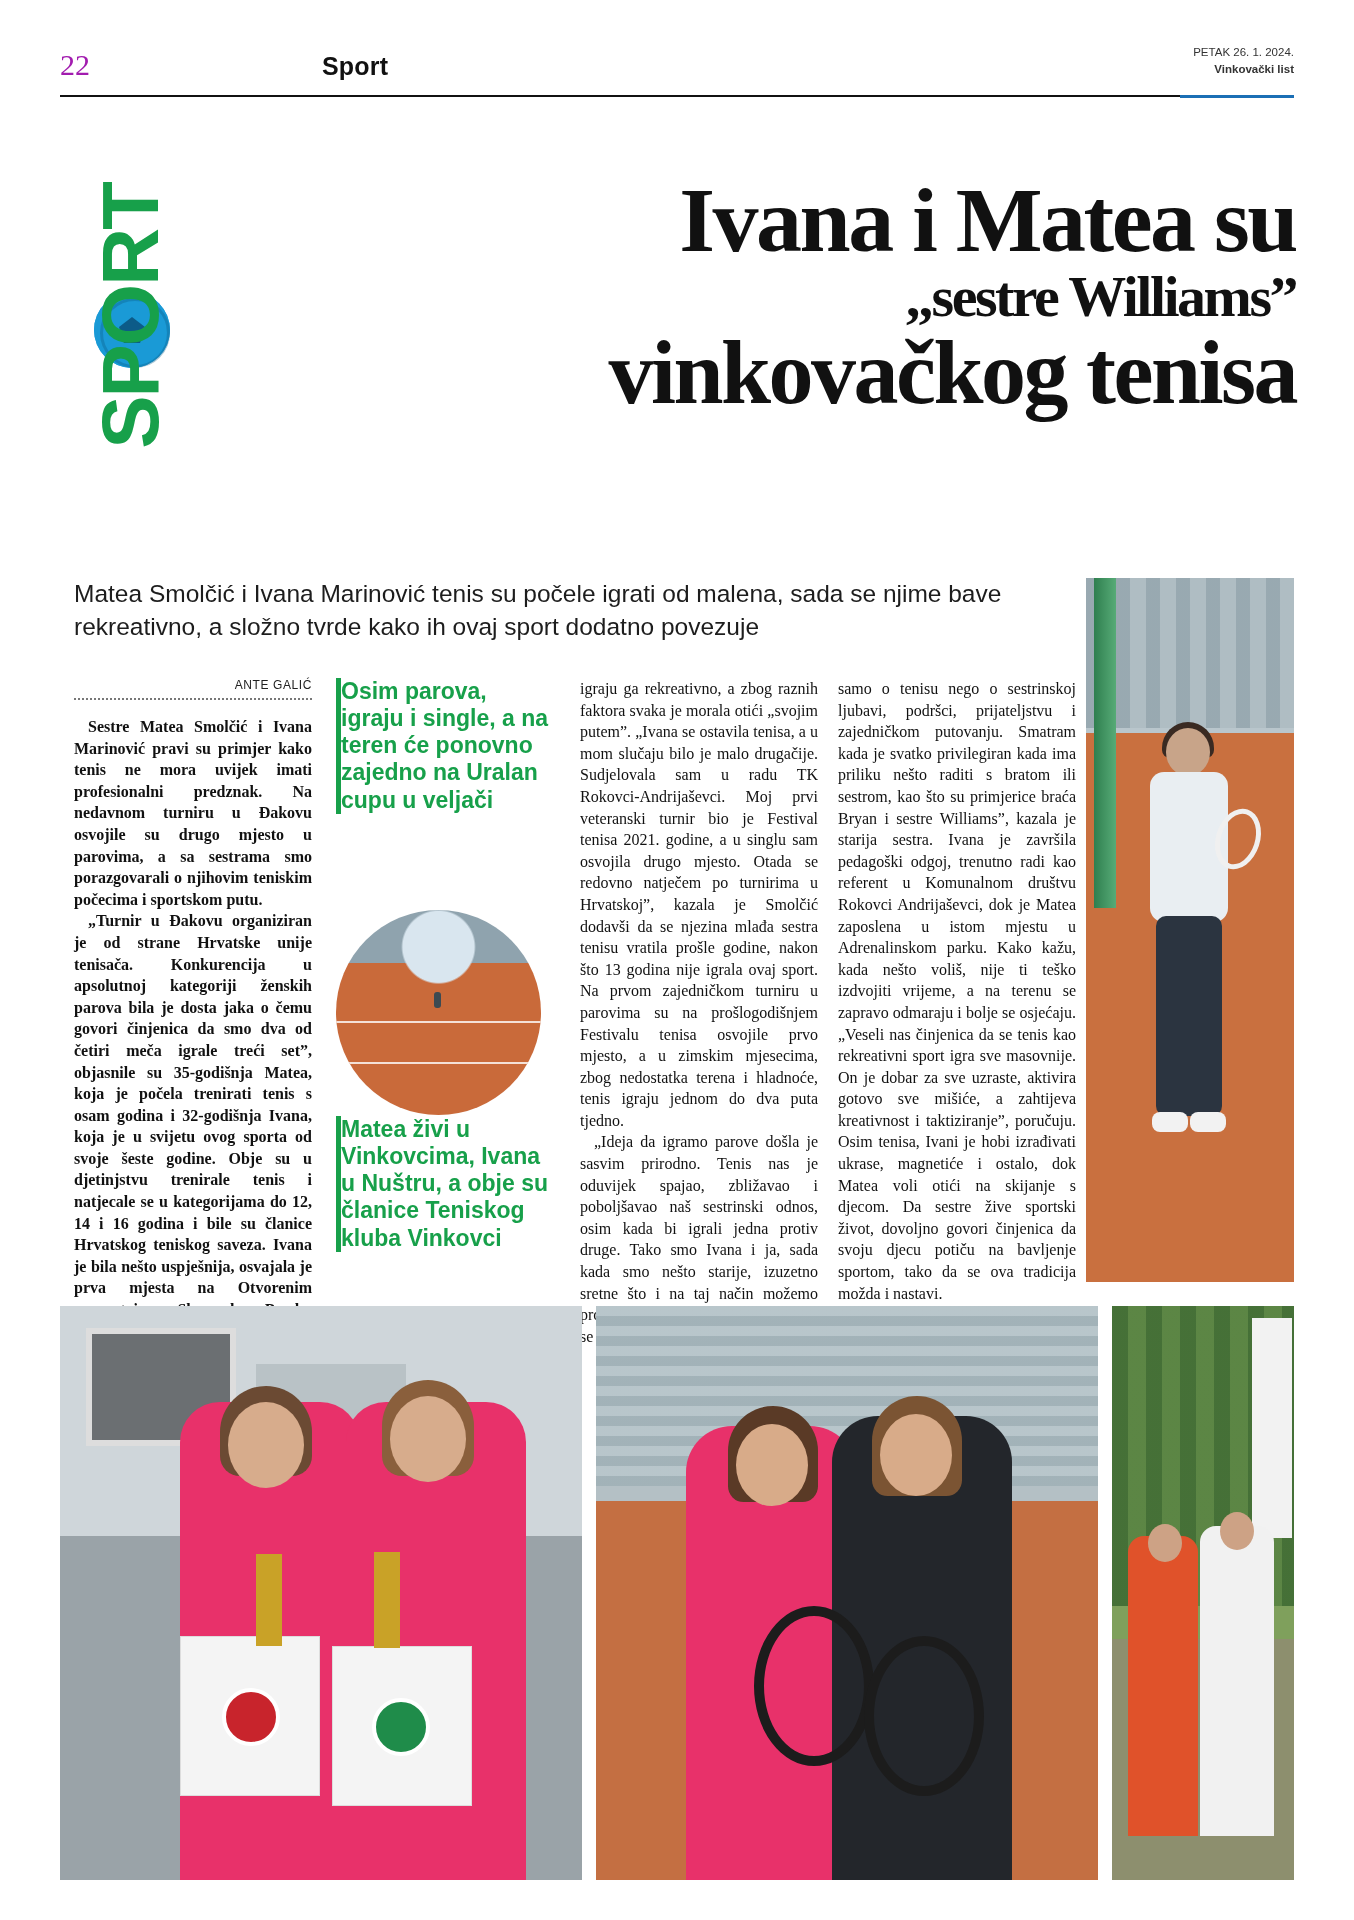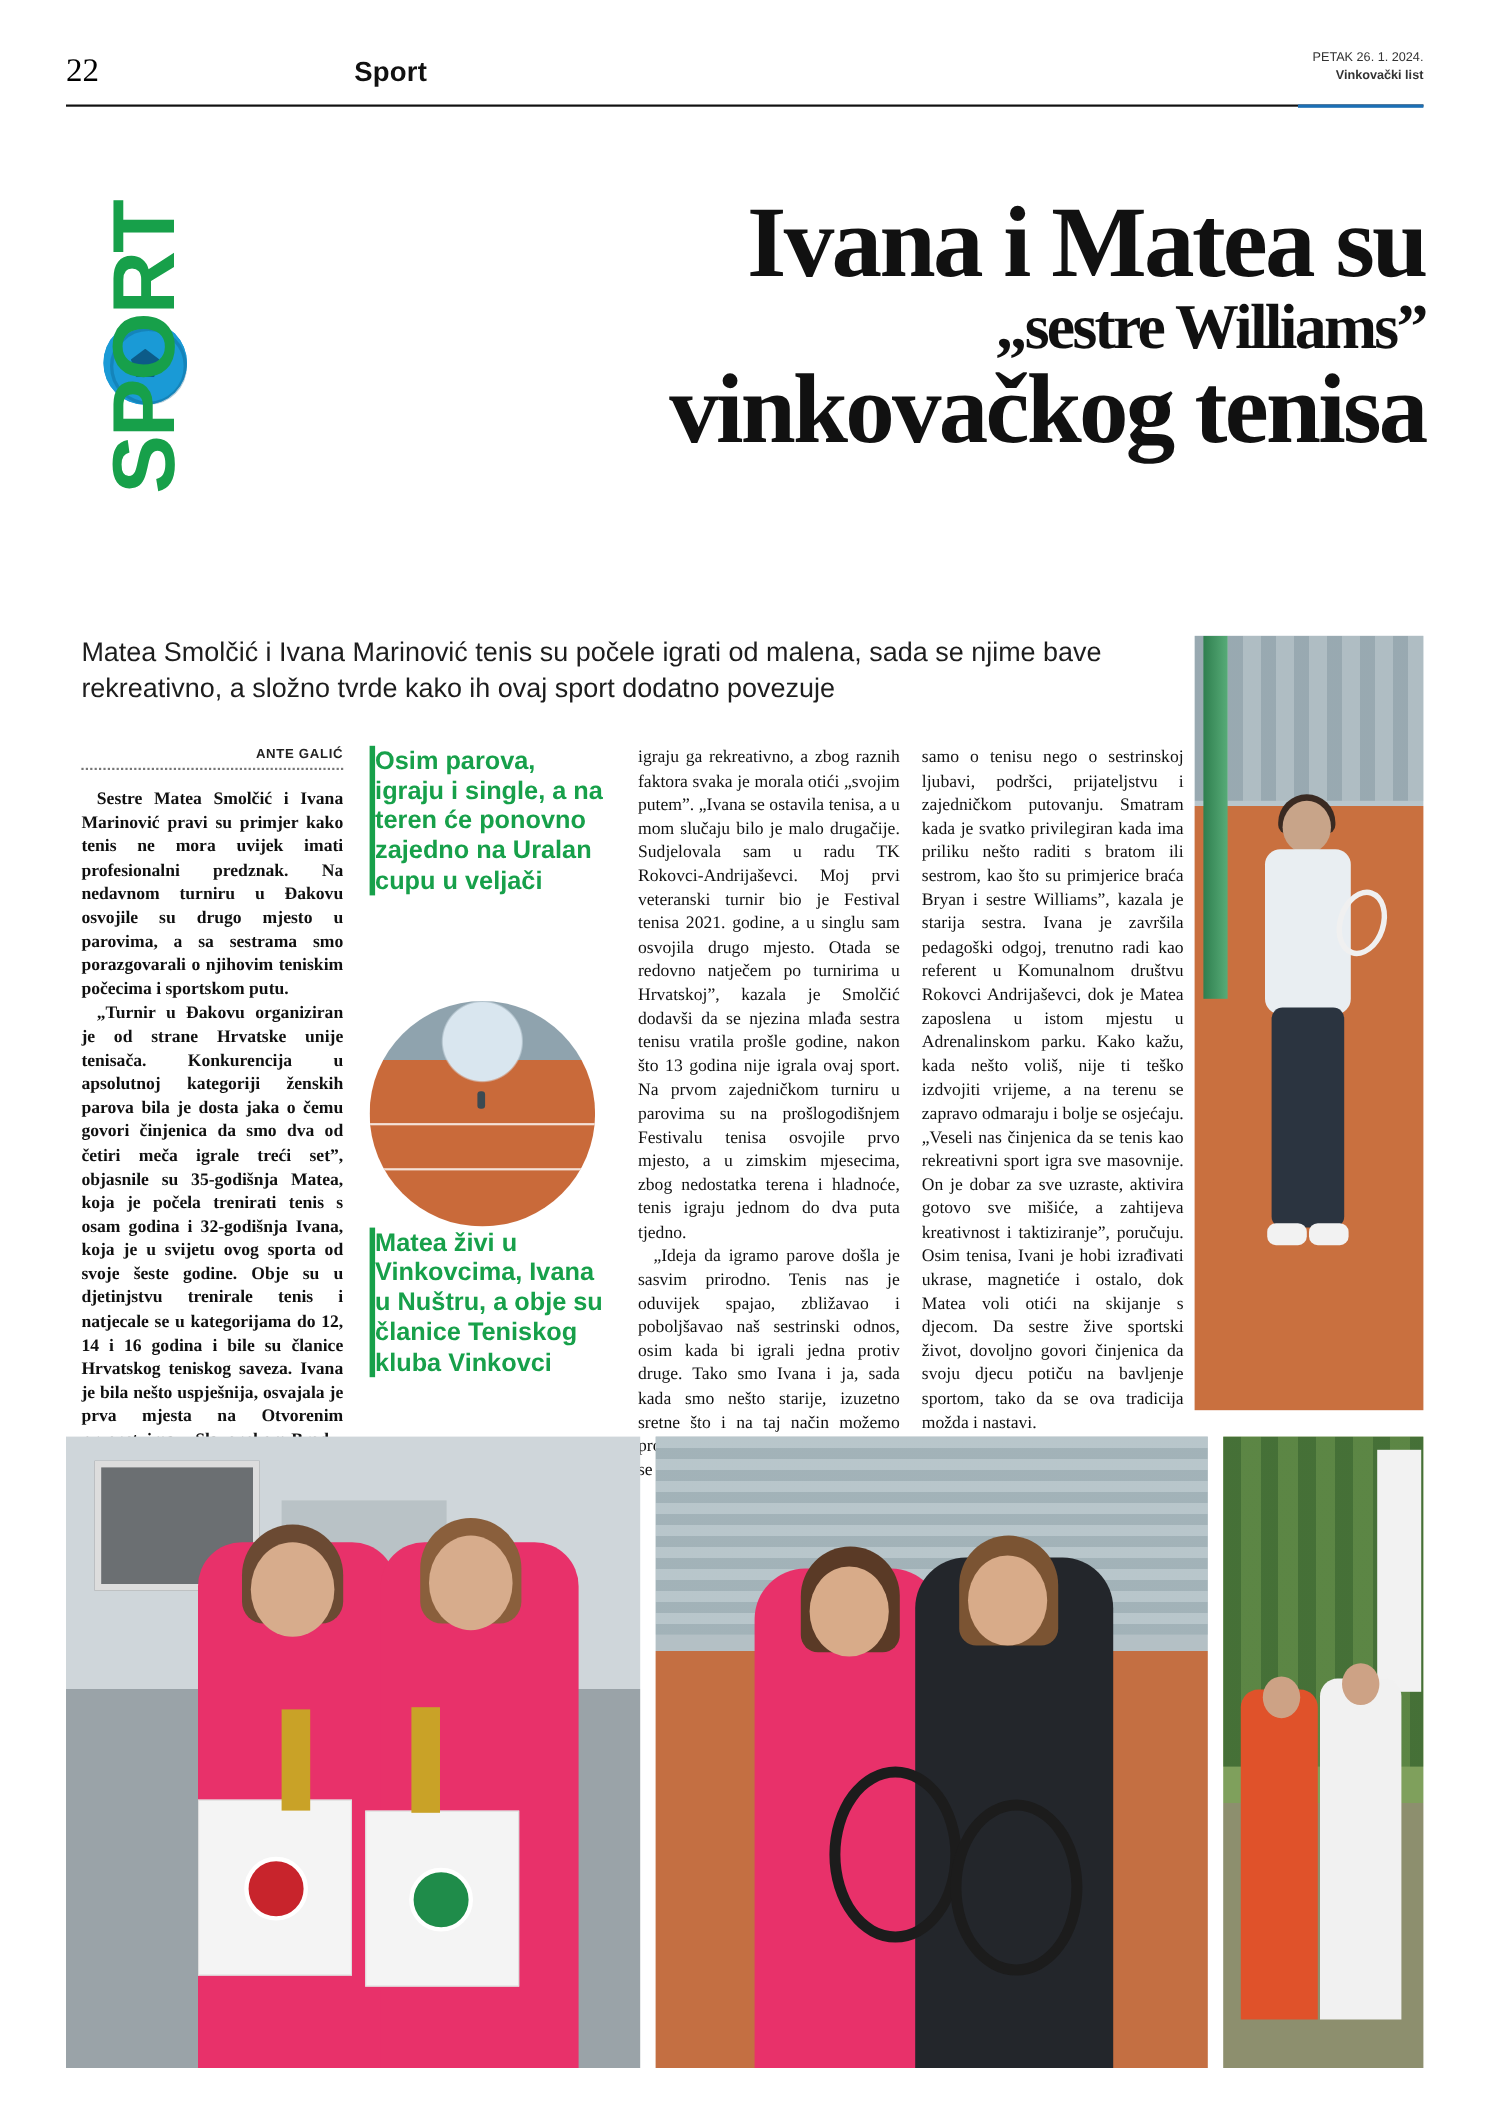--- a/index.html
+++ b/index.html
@@ -25,21 +25,21 @@
     position: absolute;
     left: 60px; top: 52px;
     width: 1234px;
     height: 40px;
   }
   .page-number {
     position: absolute;
     left: 0; top: -4px;
     font-family: "Liberation Serif", serif;
     font-size: 30px;
-    color: #000000;
+    color: #a21caf;
   }
   .section-name {
     position: absolute;
     left: 262px; top: 0px;
     font-family: "Liberation Sans", sans-serif;
     font-weight: bold;
     font-size: 25px;
     color: #111;
     letter-spacing: .2px;
   }
@@ -148,21 +148,21 @@
   }
 
   
   .byline {
     position: absolute;
     left: 74px;
     top: 678px;
     width: 238px;
     text-align: right;
     font-family: "Liberation Sans", sans-serif;
-    font-weight: bold;
+    font-weight: normal;
     font-size: 12px;
     letter-spacing: .6px;
     color: #222;
   }
   .byline-dots {
     position: absolute;
     left: 74px; top: 698px;
     width: 238px;
     border-bottom: 2px dotted #777;
   }

